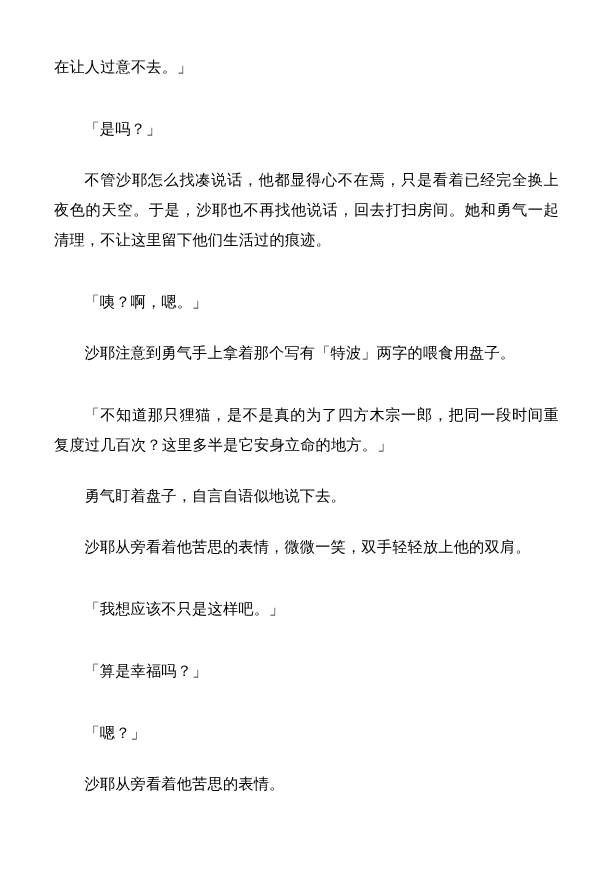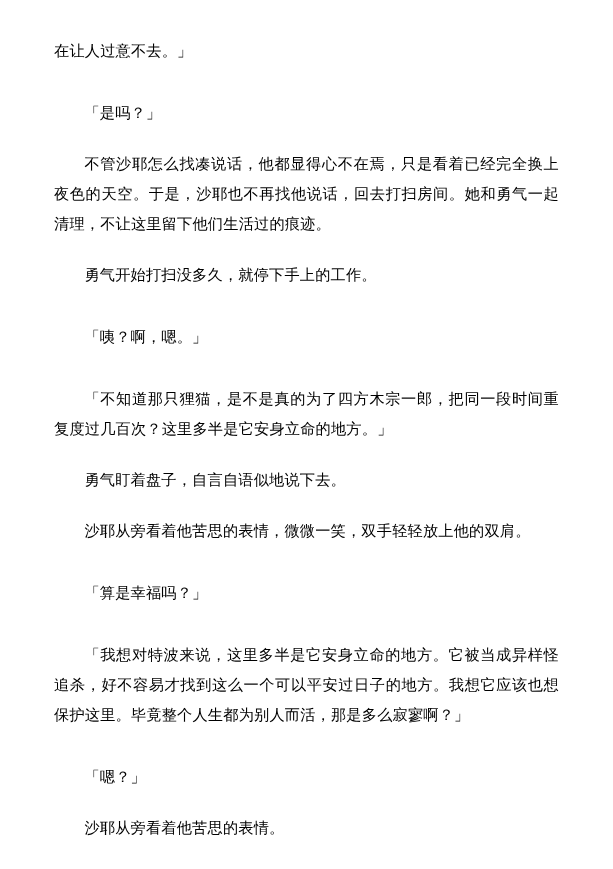--- a/index.html
+++ b/index.html
@@ -11,21 +11,21 @@
     width: 613px;
     height: 869px;
     font-family: "DejaVu Sans", "Liberation Sans", sans-serif;
     color: #000000;
     overflow: hidden;
   }
   .page {
     box-sizing: border-box;
     width: 613px;
     height: 869px;
-    padding: 36px 54px 0 54px;
+    padding: 52px 54px 0 54px;
     background: #ffffff;
   }
   .para {
     font-size: 15.2px;
     line-height: 30px;
     text-align: justify;
     text-justify: inter-ideograph;
     margin: 0 0 12px 0;
     letter-spacing: 0.2px;
   }
@@ -42,23 +42,23 @@
   }
 </style>
 </head>
 <body>
 
 <div class="page">
   <div>
     <p class="para flush">在让人过意不去。」</p>
     <p class="para indent-quote">「是吗？」</p>
     <p class="para indent-1">不管沙耶怎么找凑说话，他都显得心不在焉，只是看着已经完全换上夜色的天空。于是，沙耶也不再找他说话，回去打扫房间。她和勇气一起清理，不让这里留下他们生活过的痕迹。</p>
-    <p class="para indent-1">勇气开始打扫没多久，就停下手上的工作。</p>
     <p class="para indent-quote">「咦？啊，嗯。」</p>
+    <p class="para indent-1">沙耶注意到勇气手上拿着那个写有「特波」两字的喂食用盘子。</p>
     <p class="para indent-quote">「不知道那只狸猫，是不是真的为了四方木宗一郎，把同一段时间重复度过几百次？这里多半是它安身立命的地方。」</p>
     <p class="para indent-1">勇气盯着盘子，自言自语似地说下去。</p>
     <p class="para indent-1">沙耶从旁看着他苦思的表情，微微一笑，双手轻轻放上他的双肩。</p>
+    <p class="para indent-quote">「我想应该不只是这样吧。」</p>
     <p class="para indent-quote">「算是幸福吗？」</p>
-    <p class="para indent-quote">「我想对特波来说，这里多半是它安身立命的地方。它被当成异样怪追杀，好不容易才找到这么一个可以平安过日子的地方。我想它应该也想保护这里。毕竟整个人生都为别人而活，那是多么寂寥啊？」</p>
     <p class="para indent-quote">「嗯？」</p>
     <p class="para indent-1">沙耶从旁看着他苦思的表情。</p>
   </div>
 </div>
 
 </body></html>

